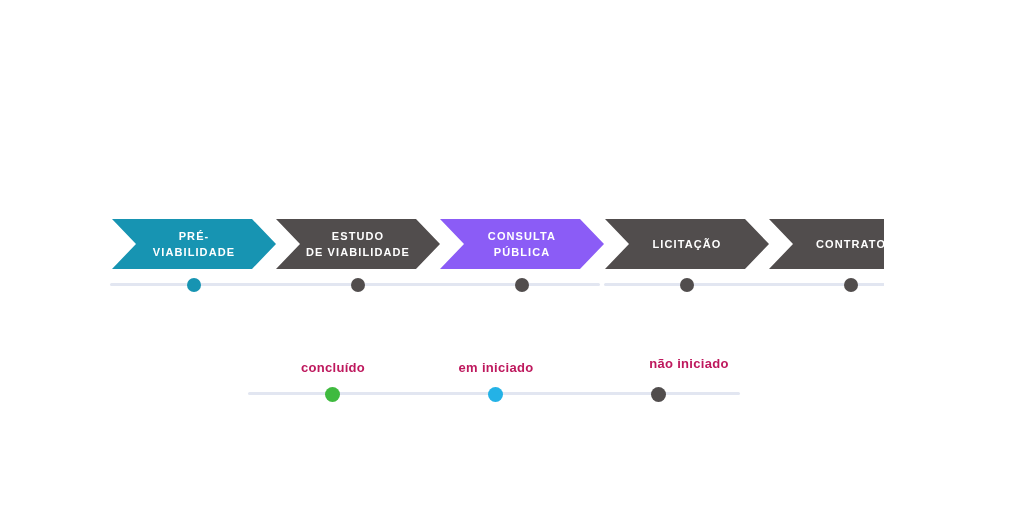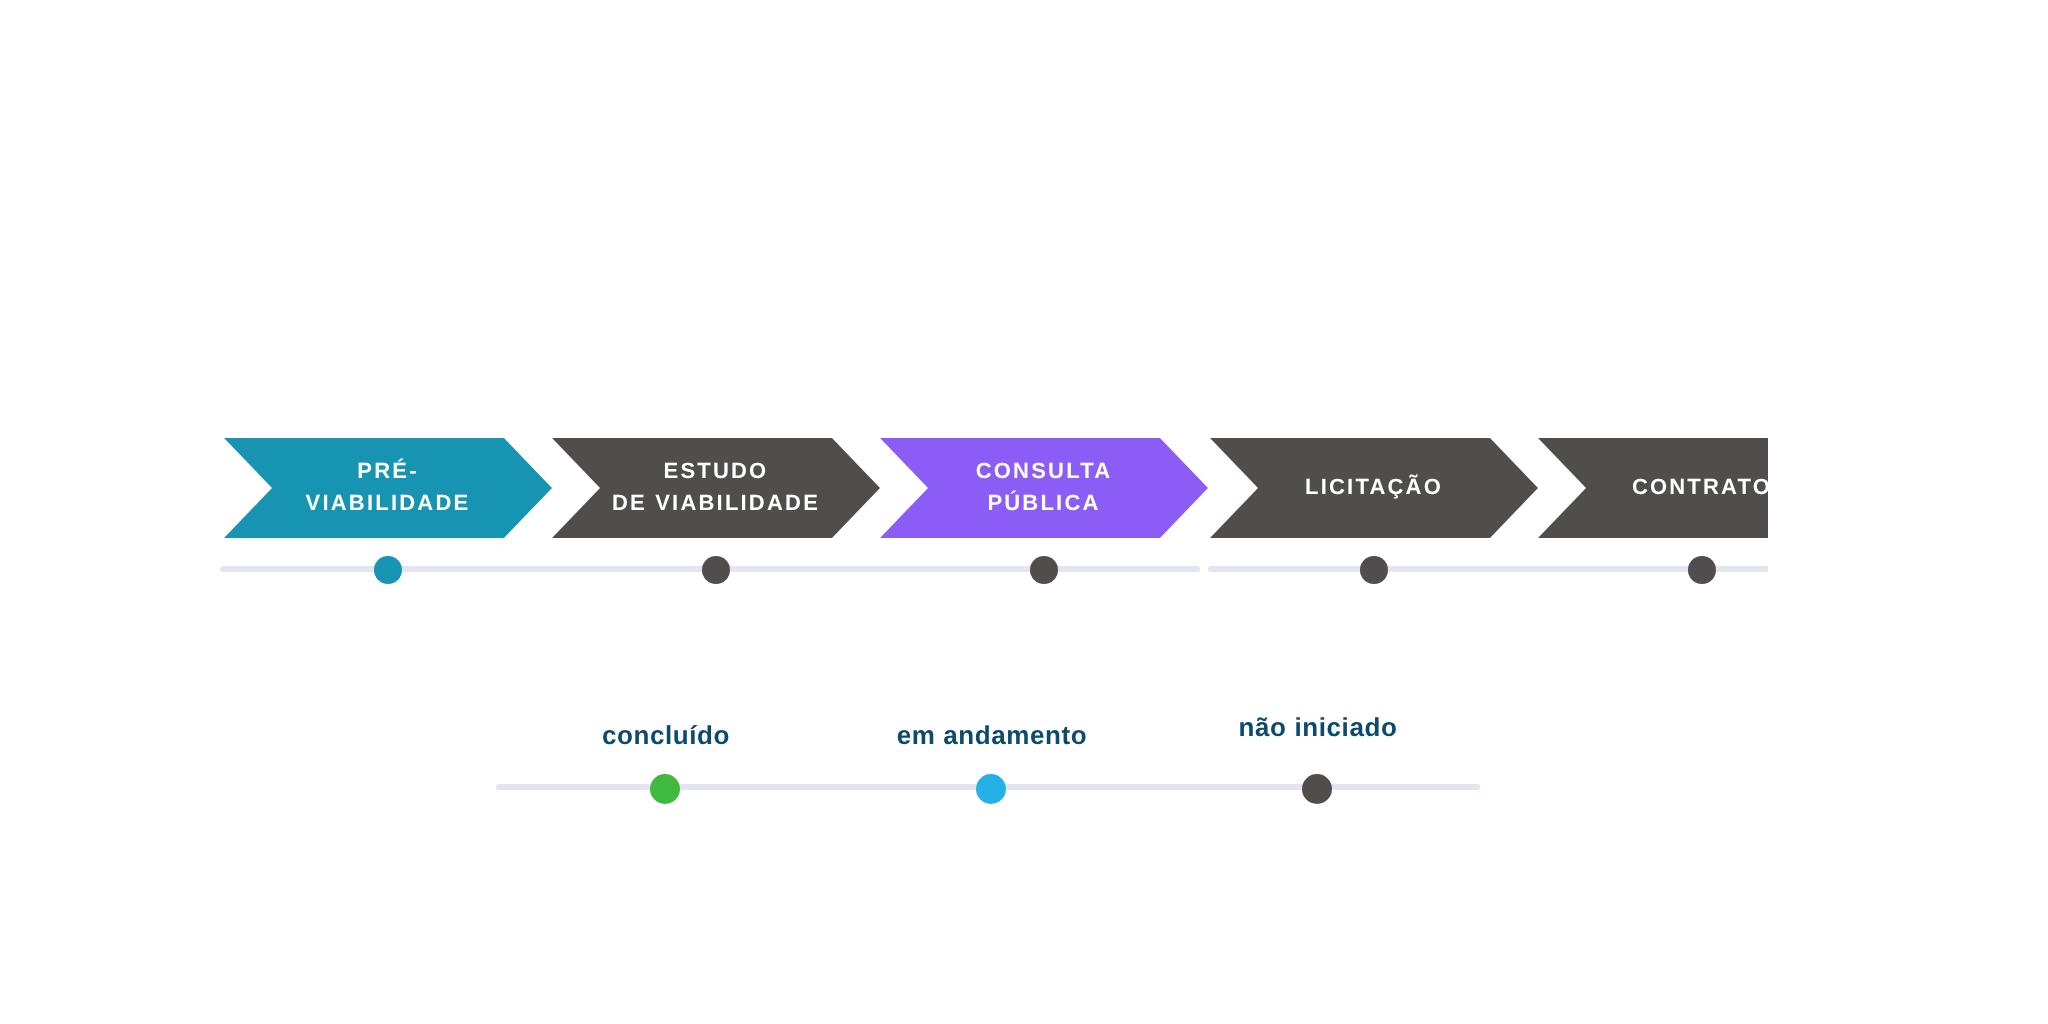--- a/index.html
+++ b/index.html
@@ -50,21 +50,21 @@
     top: 387px;
     width: 15px;
     height: 15px;
     border-radius: 50%;
   }
   .l-label {
     position: absolute;
     transform: translateX(-50%);
     font-size: 13px;
     font-weight: bold;
-    color: #0c4a6e;
+    color: #be185d;
     letter-spacing: 0.3px;
     white-space: nowrap;
   }
 </style>
 </head>
 <body>
 
 <div class="canvas">
 
   <div class="chevron" style="left: 112px; background: rgb(23, 148, 178);">
@@ -93,20 +93,20 @@
 
   <div class="t-dot" style="left: 187px; background: rgb(23, 148, 178);"></div>
   <div class="t-dot" style="left: 351px; background: rgb(81, 77, 77);"></div>
   <div class="t-dot" style="left: 515px; background: rgb(81, 77, 77);"></div>
   <div class="t-dot" style="left: 680px; background: rgb(81, 77, 77);"></div>
   <div class="t-dot" style="left: 844px; background: rgb(81, 77, 77);"></div>
 
   <div class="track" style="left: 248px; top: 392px; width: 492px; background: rgb(226, 230, 241);"></div>
 
   <div class="l-label" style="left:333px; top:360px">concluído</div>
-  <div class="l-label" style="left:496px; top:360px">em andamento</div>
-  <div class="l-label" style="left:659px; top:356px">não iniciado</div>
+  <div class="l-label" style="left:496px; top:360px">em iniciado</div>
+  <div class="l-label" style="left:689px; top:356px">não iniciado</div>
 
   <div class="l-dot" style="left: 325px; background: rgb(63, 186, 63);"></div>
   <div class="l-dot" style="left: 488px; background: rgb(36, 178, 230);"></div>
   <div class="l-dot" style="left: 651px; background: rgb(81, 77, 77);"></div>
 
 </div>
 
 </body></html>

